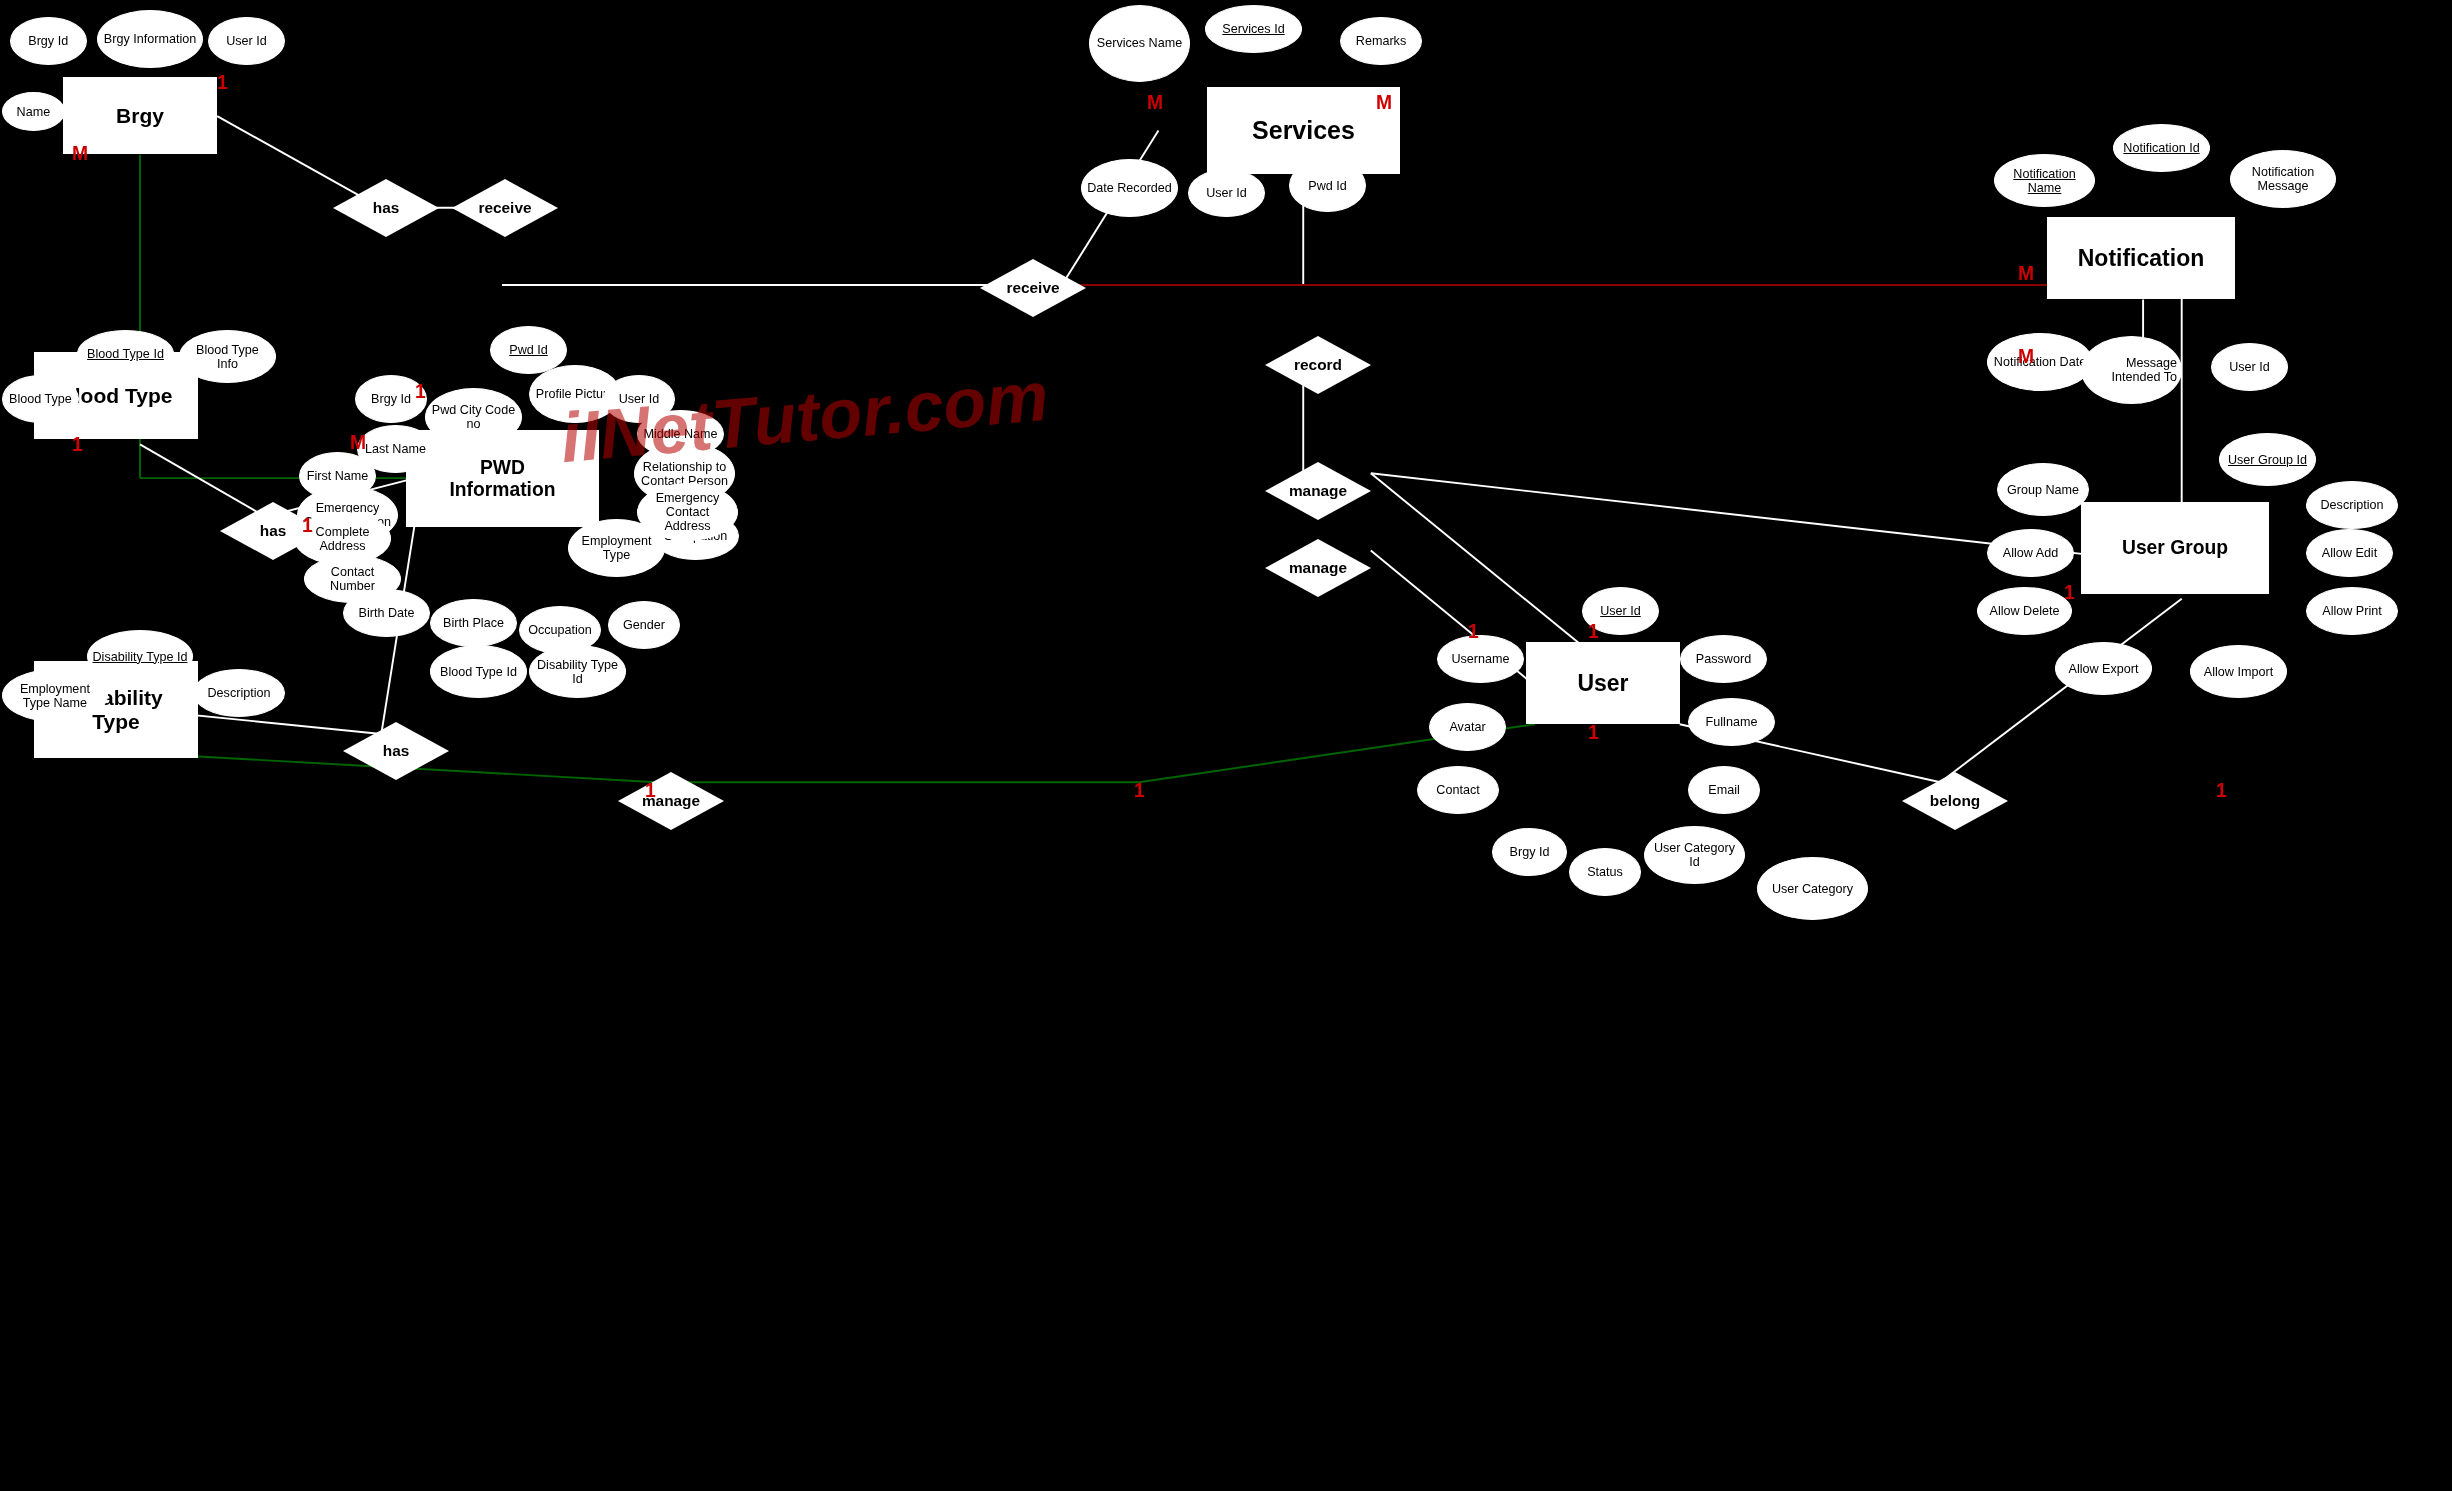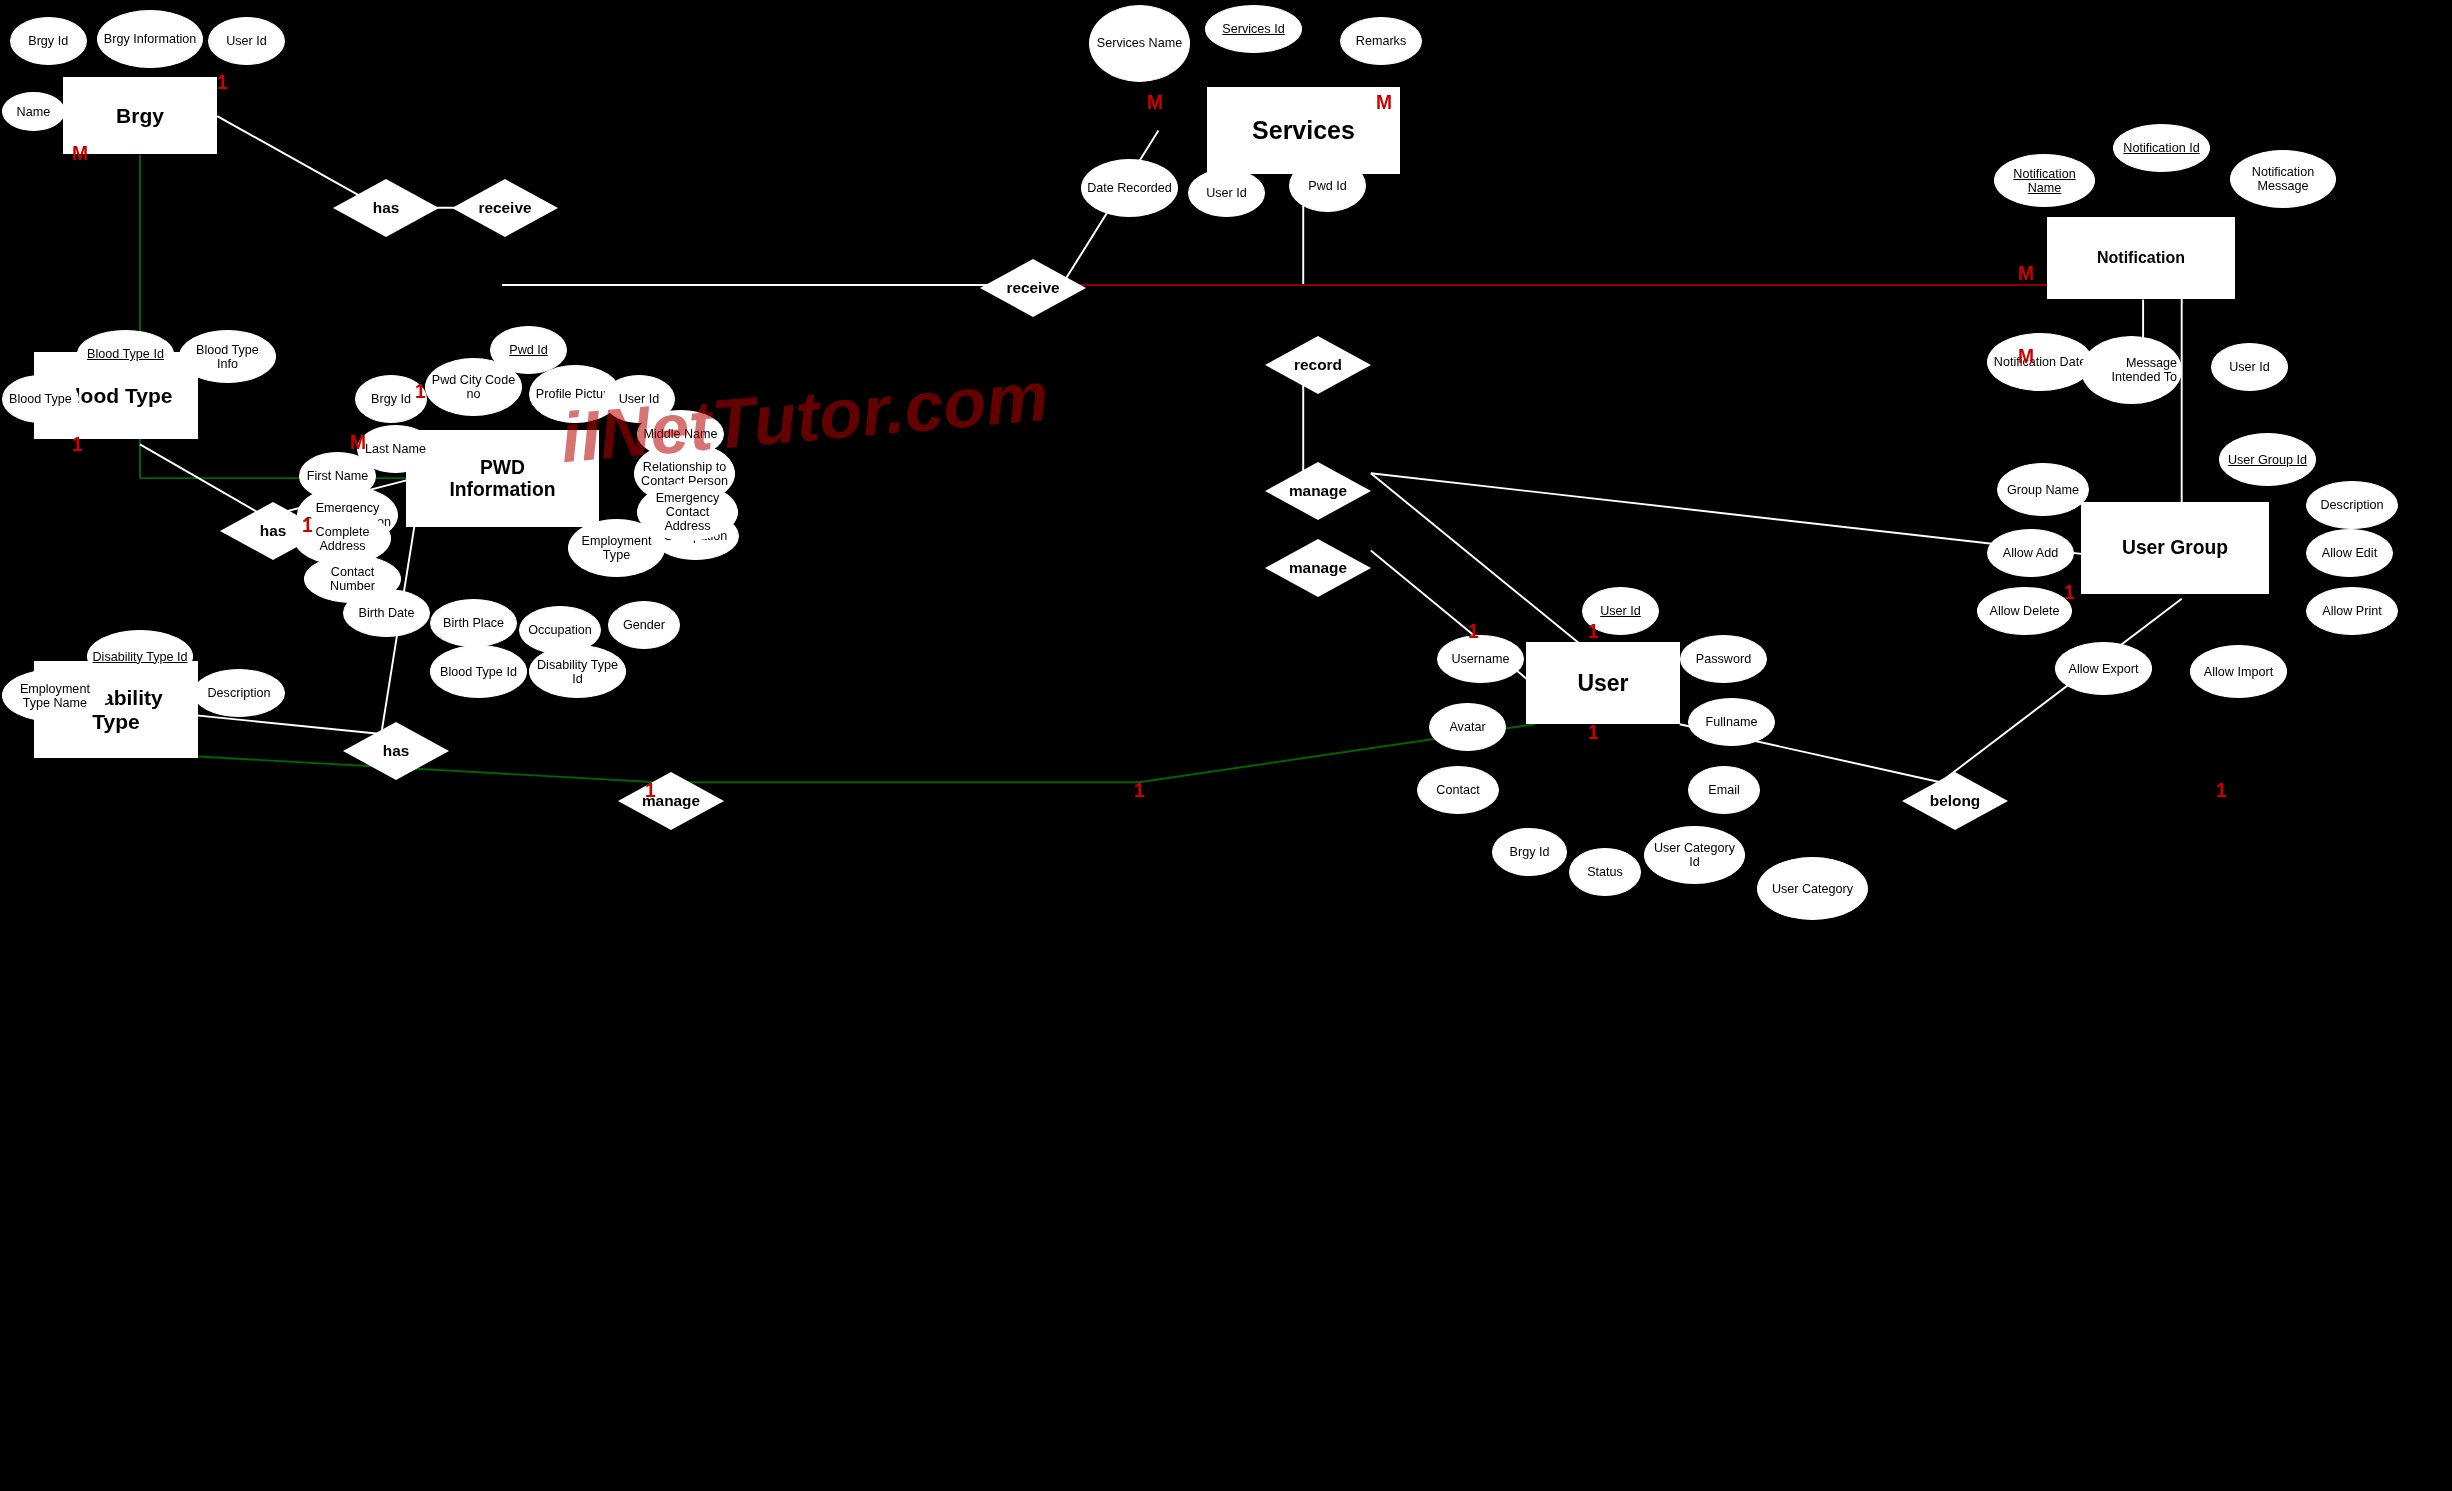--- a/index.html
+++ b/index.html
@@ -142,21 +142,21 @@
 </div>
 
 <div class="entity" style="left:406px; top:430px; width:193px; height:97px; font-size:19.3px;">
   <span>PWD<br>Information</span>
 </div>
 
 <div class="entity" style="left:34px; top:661px; width:164px; height:97px;">
   <span>Disability<br>Type</span>
 </div>
 
-<div class="entity" style="left:2047px; top:217px; width:188px; height:82px; font-size:16px;">
+<div class="entity" style="left:2047px; top:217px; width:188px; height:82px; font-size:23px;">
   <span>Notification</span>
 </div>
 
 <div class="entity" style="left:1526px; top:642px; width:154px; height:82px; font-size:23px;">
   <span>User</span>
 </div>
 
 <div class="entity" style="left:2081px; top:502px; width:188px; height:92px; font-size:19.3px;">
   <span>User Group</span>
 </div>
@@ -213,21 +213,21 @@
 <div class="attr" style="left:179px; top:330px; width:97px; height:53px;">
   <span>Blood Type Info</span>
 </div>
 
 <div class="attr" style="left:490px; top:326px; width:77px; height:48px;">
   <span style="text-decoration:underline;">Pwd Id</span>
 </div>
 <div class="attr" style="left:355px; top:375px; width:72px; height:48px;">
   <span>Brgy Id</span>
 </div>
-<div class="attr" style="left:425px; top:358px; width:97px; height:58px;">
+<div class="attr" style="left:425px; top:388px; width:97px; height:58px;">
   <span>Pwd City Code no</span>
 </div>
 <div class="attr" style="left:529px; top:365px; width:92px; height:58px;">
   <span>Profile Picture</span>
 </div>
 <div class="attr" style="left:603px; top:375px; width:72px; height:48px;">
   <span>User Id</span>
 </div>
 <div class="attr" style="left:637px; top:410px; width:87px; height:48px;">
   <span>Middle Name</span>

